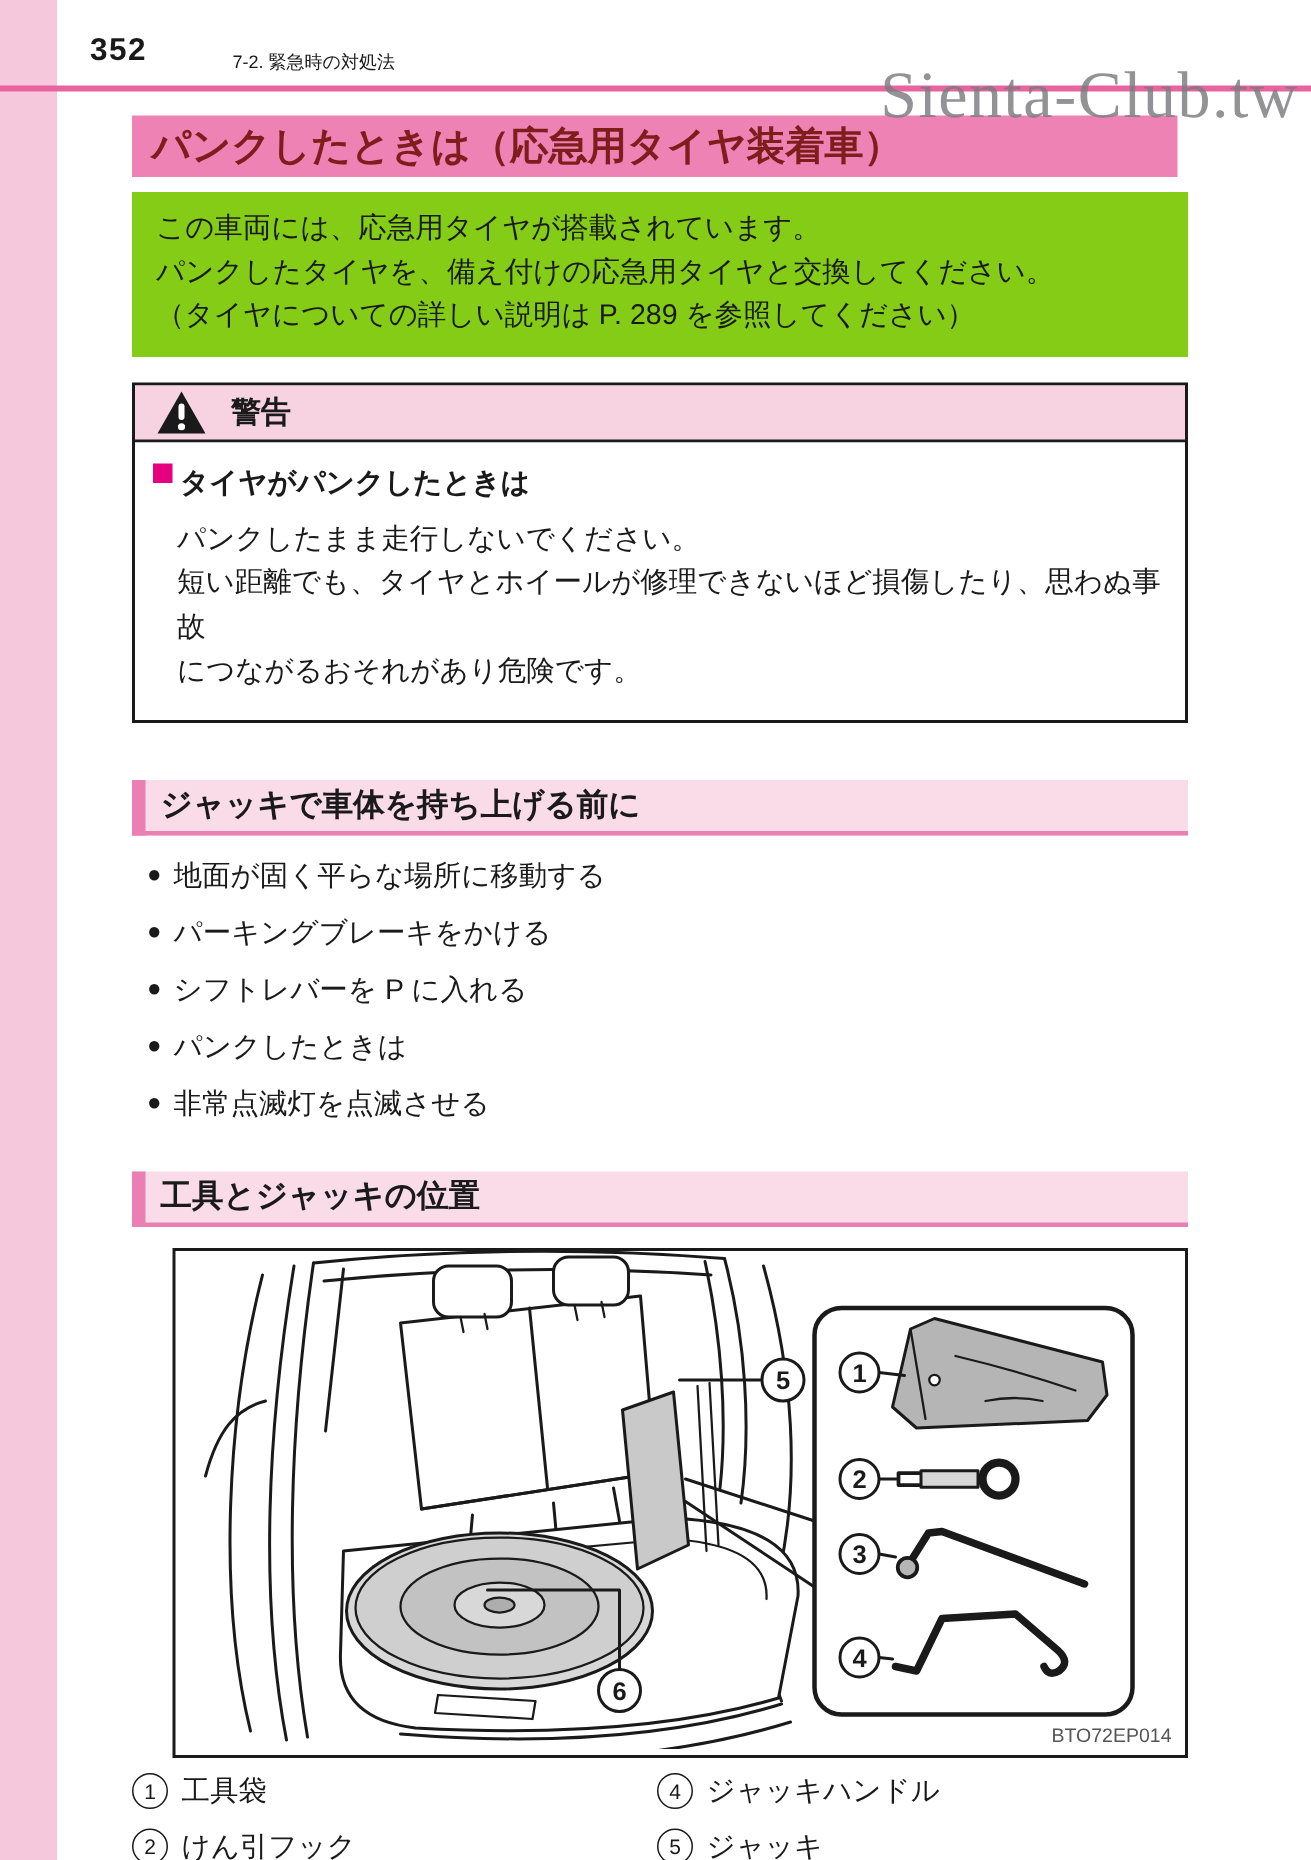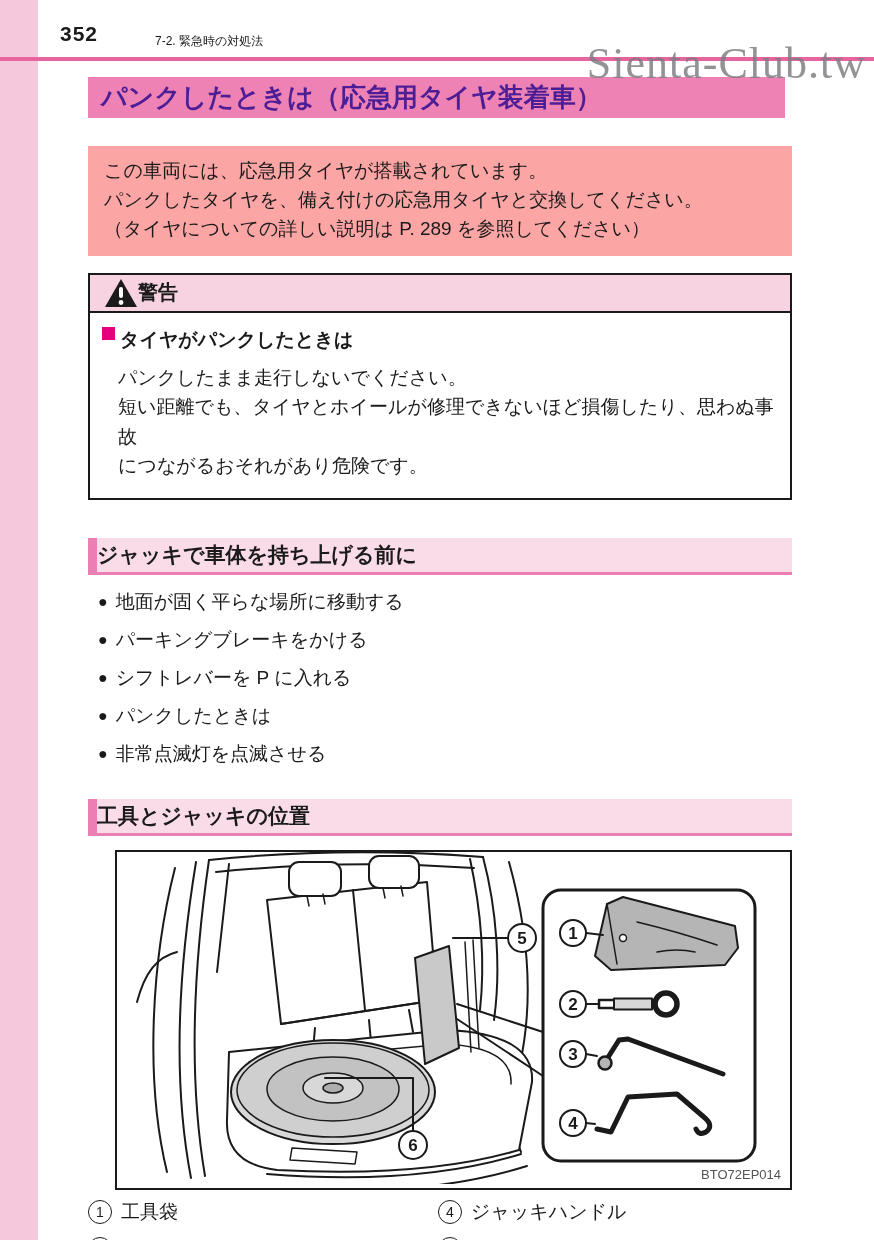--- a/index.html
+++ b/index.html
@@ -15,44 +15,44 @@
   .chapter{position:absolute;left:155px;top:33px;font-size:12px;}
   .header-rule{position:absolute;left:0;top:57px;width:874px;height:4px;background:#e8649e;}
   .watermark{
     position:absolute;right:8px;top:38px;z-index:10;
     font-family:"Liberation Serif","DejaVu Serif",serif;
     font-size:44px;color:rgba(122,122,128,0.82);letter-spacing:1px;white-space:nowrap;
   }
   .content{position:absolute;left:88px;top:77px;width:704px;}
   
   .title-bar{
-    background:#ee82b4;color:#4c1d95;font-weight:bold;font-size:26px;
+    background:#ee82b4;color:#7f1d1d;font-weight:bold;font-size:26px;
     height:41px;line-height:41px;padding:0 0 0 13px;width:684px;
     white-space:nowrap;overflow:hidden;
   }
   
   .intro-box{
-    margin-top:28px;background:#fca5a5;padding:11px 14px 12px 16px;
+    margin-top:10px;background:#84cc16;padding:11px 14px 12px 16px;
     font-size:19px;line-height:1.52;
   }
   
   .warning-box{margin-top:17px;border:2px solid #1a1a1a;}
   .warning-header{
     background:#f7d3e1;border-bottom:2px solid #1a1a1a;height:36px;
     display:flex;align-items:center;padding-left:14px;
   }
-  .warning-title{font-size:20px;font-weight:bold;margin-left:0;}
+  .warning-title{font-size:20px;font-weight:bold;margin-left:16px;}
   .warning-body{padding:14px 14px 18px 12px;background:#ffffff;}
   .warn-subtitle{font-size:19px;font-weight:bold;display:flex;}
   .warn-square{width:13px;height:13px;background:#e4007f;display:inline-block;margin-right:5px;flex:0 0 auto;}
   .warn-text{margin:10px 0 0 16px;font-size:19px;line-height:1.55;}
   
   .section-header{
     margin-top:38px;background:#fadce9;border-left:9px solid #e97fb2;border-bottom:3px solid #e97fb2;
-    font-size:21px;font-weight:bold;height:34px;line-height:34px;
+    font-size:21px;font-weight:bold;height:34px;line-height:34px;padding-left:10px;
   }
   .section-header.second{margin-top:32px;}
   
   .bullet-list{margin:14px 0 0 10px;padding:0;list-style:none;}
   .bullet-list li{display:flex;align-items:center;font-size:19px;margin-bottom:12px;}
   .dot{font-size:16px;margin-right:8px;flex:0 0 auto;}
   
   .figure{margin:14px 0 0 27px;width:673px;height:336px;border:2px solid #1a1a1a;position:relative;background:#fff;}
   .figure svg{display:block;}
   

